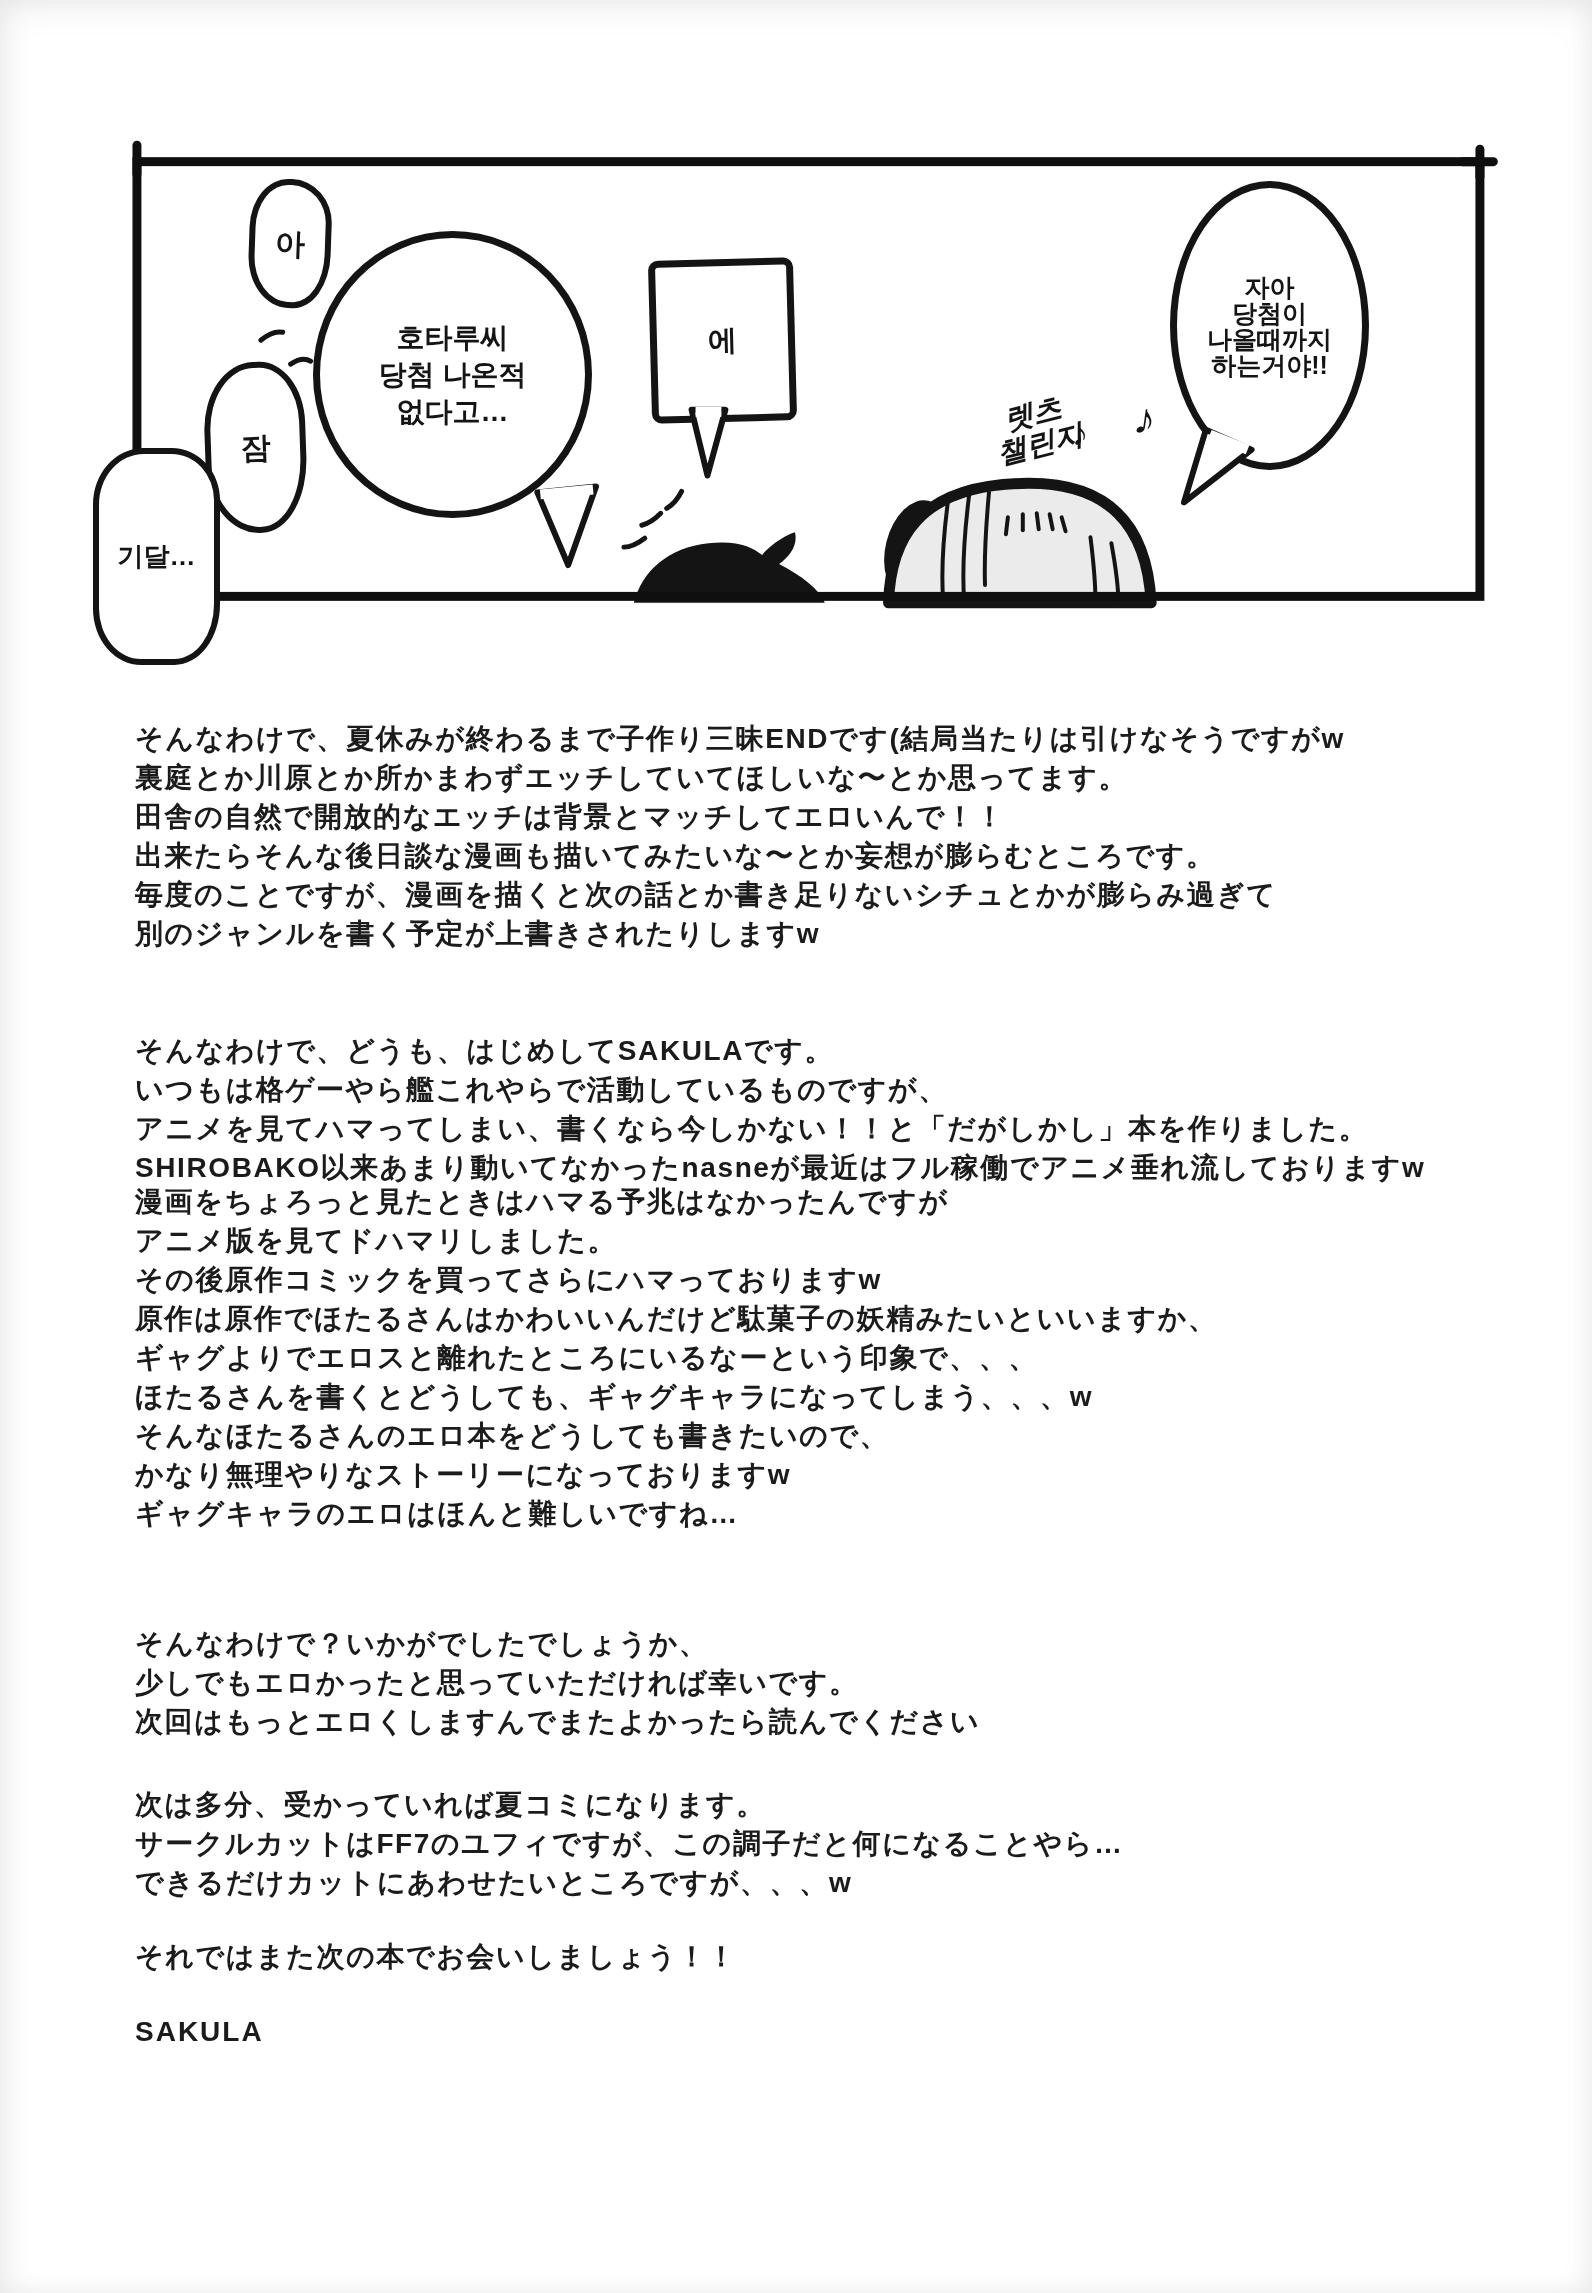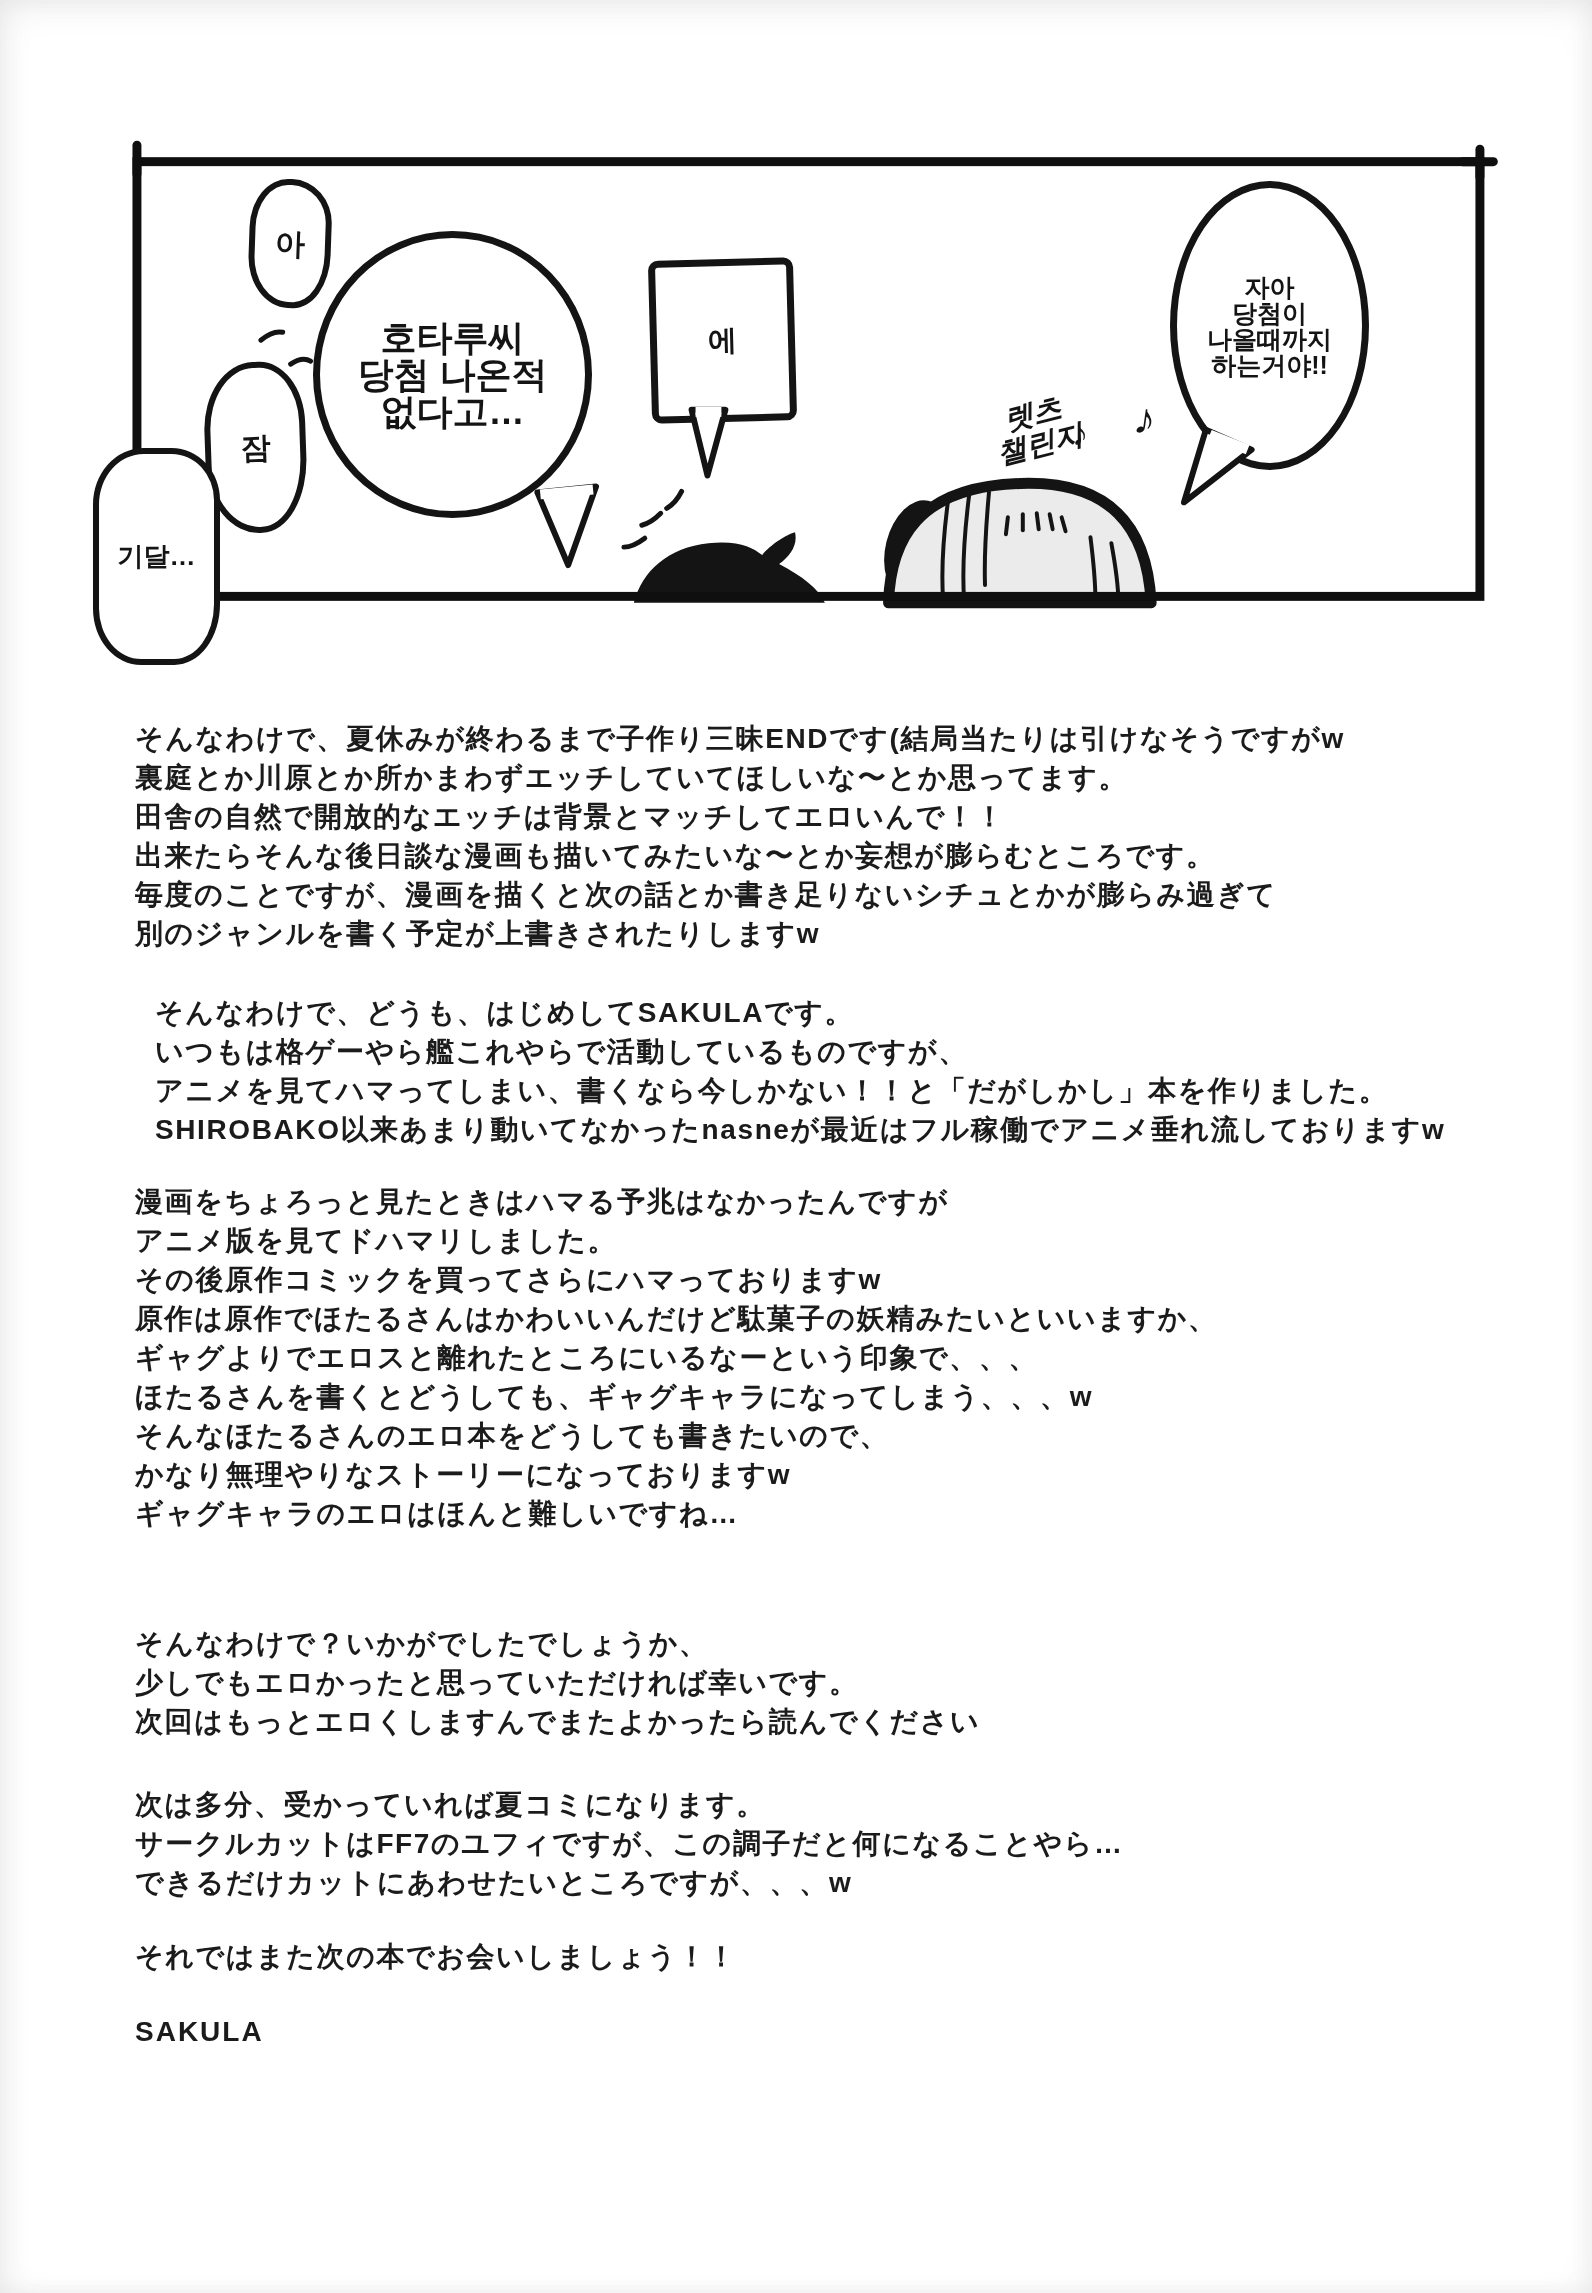--- a/index.html
+++ b/index.html
@@ -16,38 +16,38 @@
     display:flex;align-items:center;justify-content:center;text-align:center;
     z-index:2;font-weight:700;white-space:pre-line;line-height:1.25;color:#141414;
   }
   .bubble-ah{left:249px;top:179px;width:82px;height:129px;font-size:30px;
     border-radius:46% 50% 44% 50% / 38% 34% 42% 40%;transform:rotate(2deg);}
   .bubble-jam{left:205px;top:362px;width:101px;height:171px;font-size:30px;
     border-radius:50% 44% 46% 52% / 40% 36% 44% 40%;transform:rotate(-2deg);}
   .bubble-gidal{left:93px;top:448px;width:127px;height:217px;font-size:26px;z-index:4;
     border-radius:40% 38% 36% 38% / 26% 24% 28% 26%;}
   .bubble-hotaru{left:313px;top:231px;width:279px;height:287px;border-width:7px;
-    font-size:36px;line-height:37px;border-radius:50%;}
+    font-size:28px;line-height:37px;border-radius:50%;}
   .bubble-eh{left:650px;top:259px;width:145px;height:163px;border-width:7px;font-size:29px;
     border-radius:10px;transform:rotate(-1.5deg);}
   .bubble-jackpot{left:1170px;top:181px;width:199px;height:289px;border-width:7px;
     font-size:25px;line-height:26px;border-radius:50%;}
   .handwriting{
     position:absolute;left:993px;top:398px;z-index:2;font-size:29px;font-weight:700;
     font-style:italic;line-height:31px;text-align:center;white-space:pre-line;
     transform:rotate(-14deg);color:#141414;
   }
   .note{position:absolute;z-index:2;color:#141414;font-weight:700;}
   .note-left{left:1071px;top:414px;font-size:34px;transform:rotate(-6deg);}
   .note-right{left:1134px;top:394px;font-size:44px;transform:rotate(8deg);}
   .para{
     position:absolute;left:135px;width:1433px;white-space:pre-line;
     font-size:28px;line-height:39px;letter-spacing:1.6px;font-weight:600;color:#1b1b1b;
   }
-  .p1{top:719px;} .p2{top:993px;margin-left:20px;} .p3{top:1182px;} .p4{top:1624px;}
+  .p1{top:719px;} .p2{top:1031px;} .p3{top:1182px;} .p4{top:1624px;}
   .p5{top:1785px;} .p6{top:1937px;} .p7{top:2012px;letter-spacing:2px;}
 </style>
 </head>
 <body>
 
 <div class="page">
 
   <svg id="svg-under" class="layer" viewBox="0 0 1600 2305">
 
     <path d="M637,606 C645,574 672,550 712,546 C742,543 756,550 766,558 C771,551 786,539 799,535 C802,548 794,559 783,567 C806,579 823,592 829,606 Z" fill="#141414"></path>

